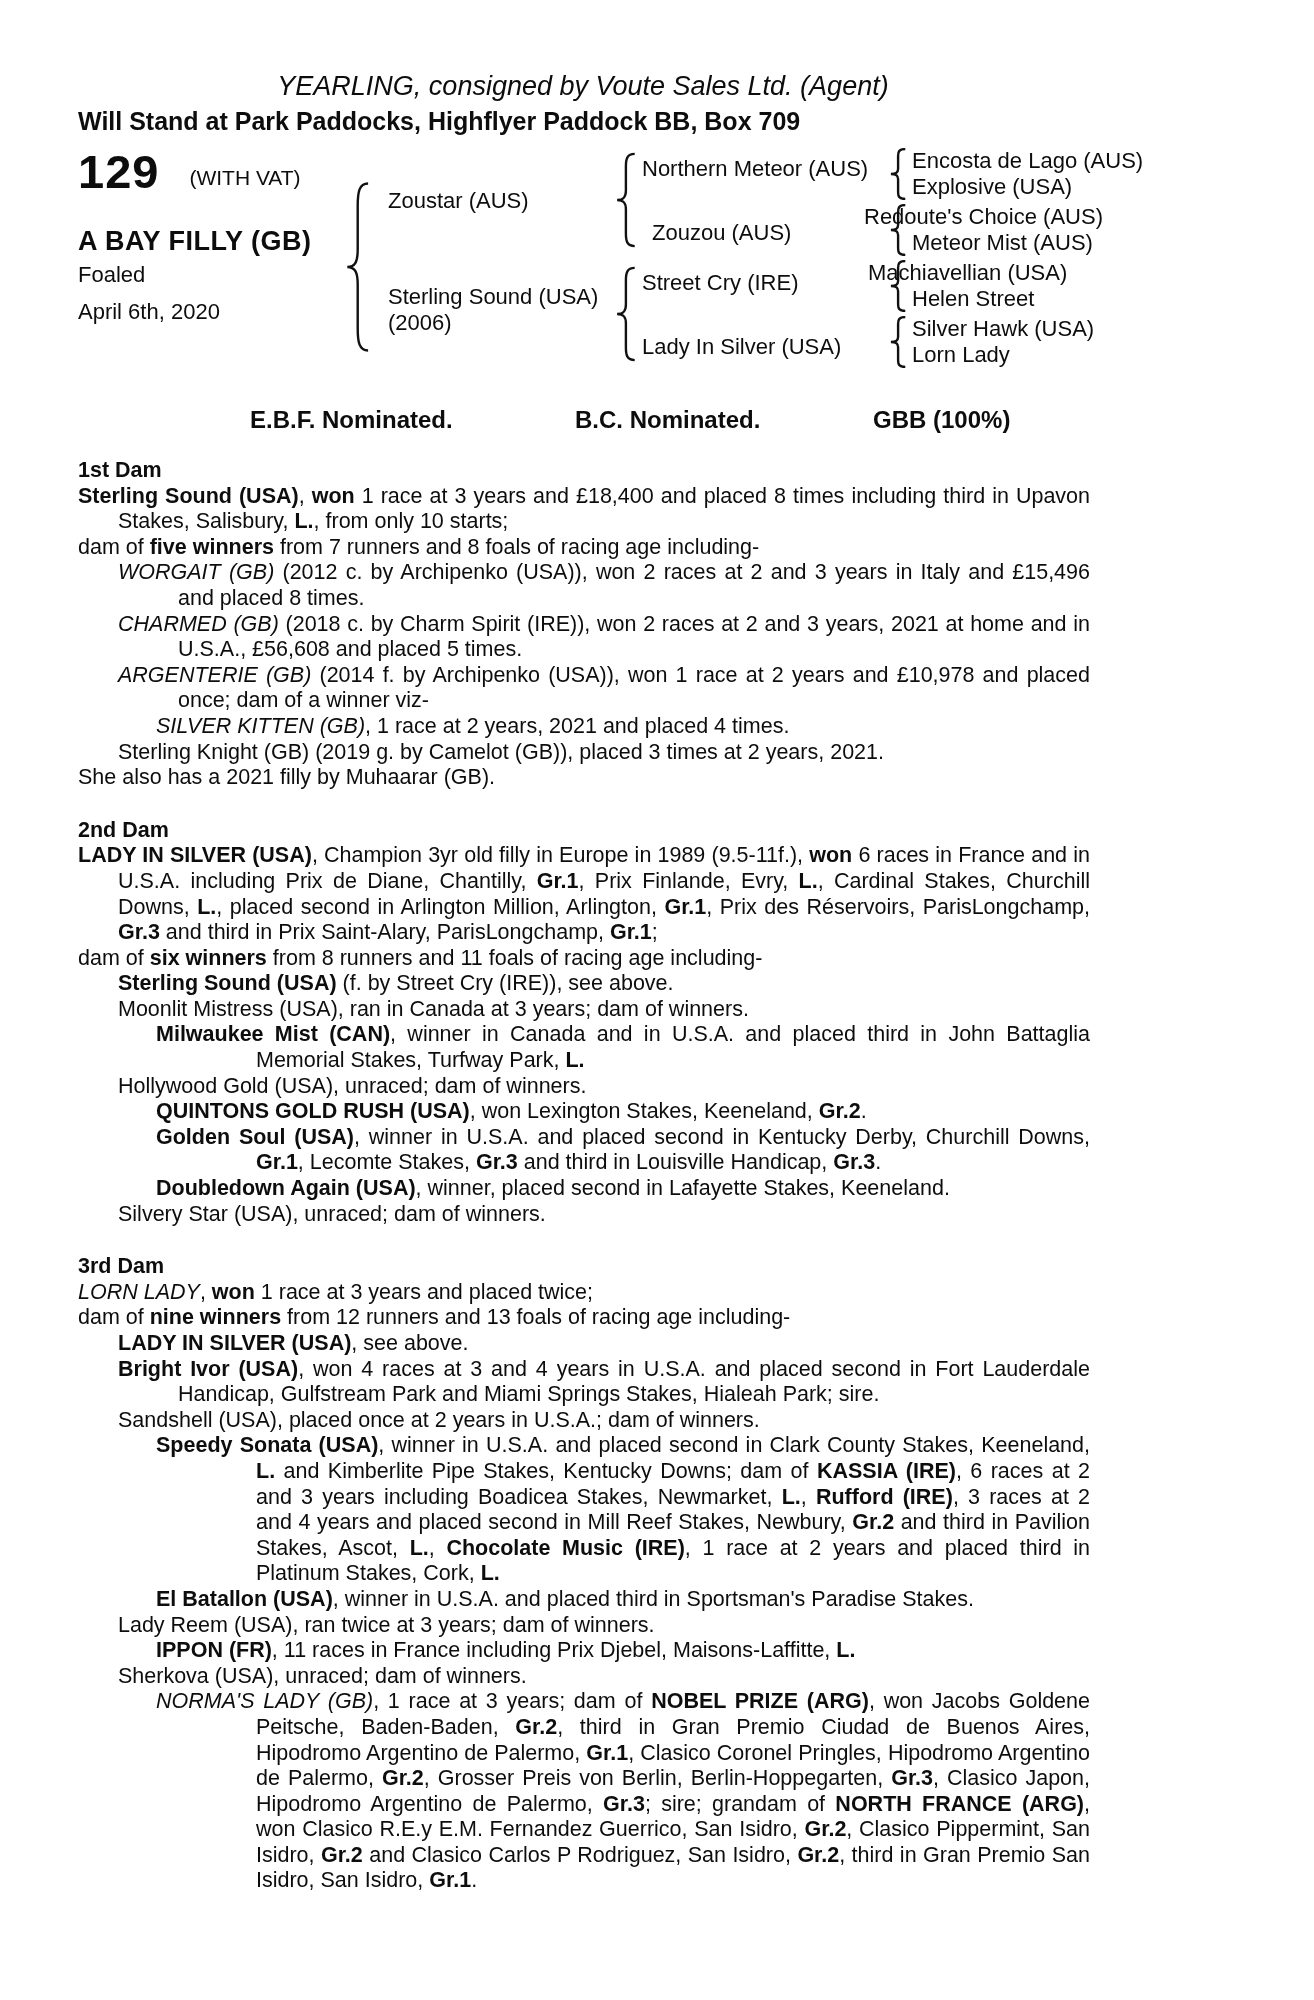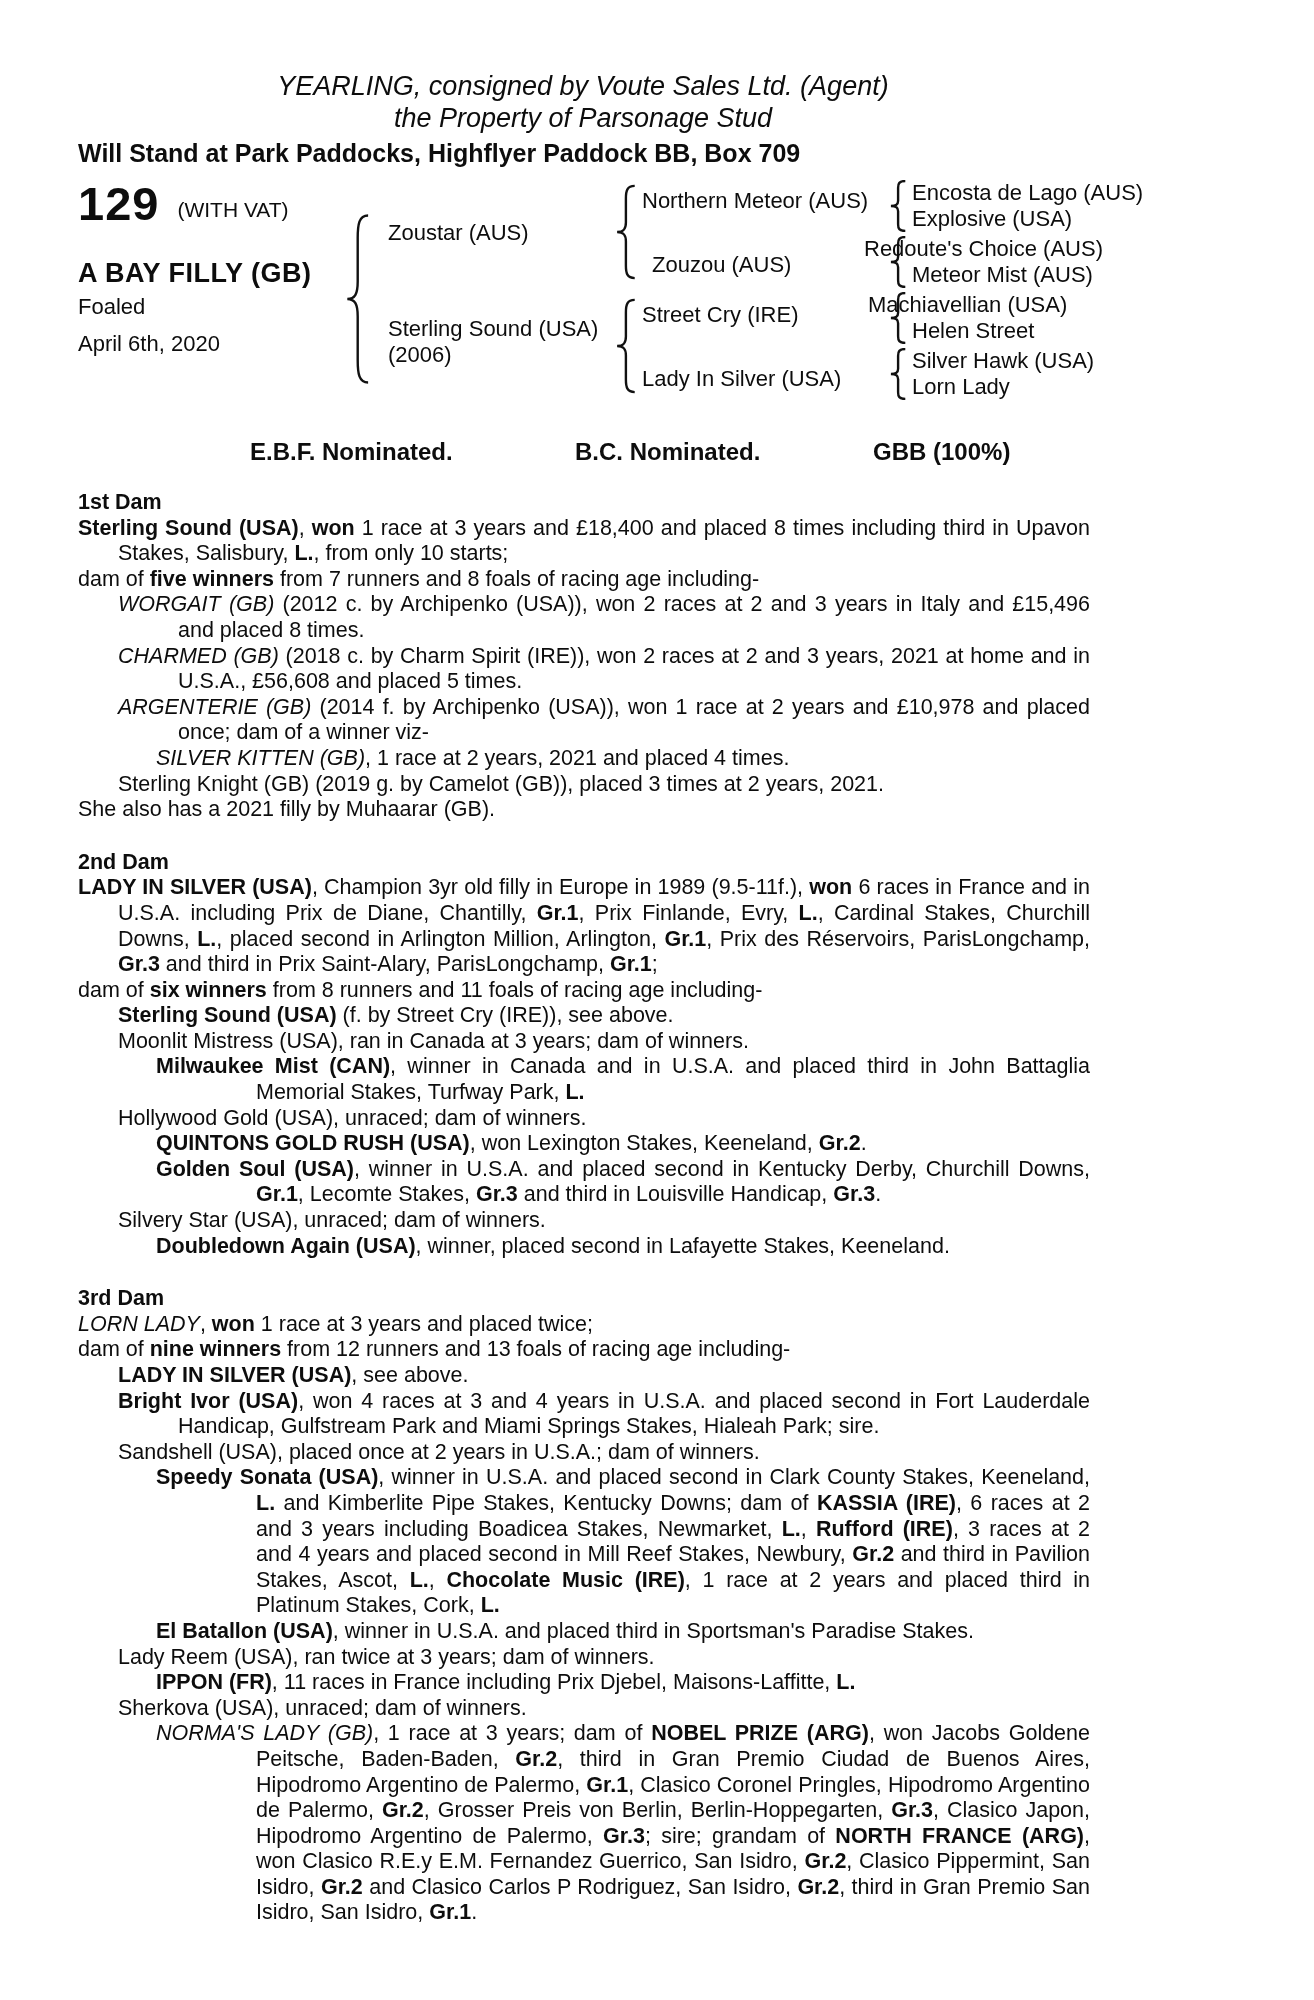--- a/index.html
+++ b/index.html
@@ -7,21 +7,21 @@
   .page{position:relative;width:1166px;height:2000px;overflow:hidden;background:#fff;}
 
   
   .header{padding-top:70px;text-align:center;}
   .h-italic{font-style:italic;font-size:27px;line-height:32px;}
   .stand-line{font-weight:bold;font-size:25px;line-height:30px;text-align:left;margin:4px 0 0 78px;}
 
   
   .pedigree{position:relative;height:256px;font-size:22px;}
   .pedigree .abs{position:absolute;white-space:nowrap;}
-  .lot-row{display:flex;align-items:flex-end;}
+  .lot-row{display:flex;align-items:flex-end;gap:12px;}
   .lot-num{font-size:47px;font-weight:bold;line-height:44px;letter-spacing:1px;}
   .vat-note{font-size:21px;margin-left:18px;padding-bottom:4px;}
   .horse-desc{font-weight:bold;font-size:27px;letter-spacing:0.5px;}
   .brace{position:absolute;}
   .brace svg{display:block;width:100%;height:100%;}
 
   
   .noms{position:relative;height:32px;margin-top:14px;font-weight:bold;font-size:24px;}
   .noms .abs{position:absolute;white-space:nowrap;}
 
@@ -37,21 +37,20 @@
   .b{font-weight:bold;}
   .i{font-style:italic;}
 </style>
 </head>
 <body>
 
 <div class="page">
 
   <div class="header">
     <div class="h-italic">YEARLING, consigned by Voute Sales Ltd. (Agent)</div>
-    <div class="h-italic">the Property of Parsonage Stud</div>
     <div class="stand-line">Will Stand at Park Paddocks, Highflyer Paddock BB, Box 709</div>
   </div>
 
   <div class="pedigree">
 
     <div class="abs lot-row" style="left:78px;top:14px;">
       <span class="lot-num">129</span>
       <span class="vat-note">(WITH VAT)</span>
     </div>
     <div class="abs horse-desc" style="left:78px;top:90px;">A BAY FILLY (GB)</div>
@@ -137,22 +136,22 @@
       <section class="section">
         <div class="sec-heading">2nd Dam</div>
         <p class="para d0"><span class="b">LADY IN SILVER (USA)</span><span>, Champion 3yr old filly in Europe in 1989 (9.5-11f.), </span><span class="b">won</span><span> 6 races in France and in U.S.A. including Prix de Diane, Chantilly, </span><span class="b">Gr.1</span><span>, Prix Finlande, Evry, </span><span class="b">L.</span><span>, Cardinal Stakes, Churchill Downs, </span><span class="b">L.</span><span>, placed second in Arlington Million, Arlington, </span><span class="b">Gr.1</span><span>, Prix des Réservoirs, ParisLongchamp, </span><span class="b">Gr.3</span><span> and third in Prix Saint-Alary, ParisLongchamp, </span><span class="b">Gr.1</span><span>;</span></p>
         <p class="para d0"><span>dam of </span><span class="b">six winners</span><span> from 8 runners and 11 foals of racing age including-</span></p>
         <p class="para d1"><span class="b">Sterling Sound (USA)</span><span> (f. by Street Cry (IRE)), see above.</span></p>
         <p class="para d1"><span>Moonlit Mistress (USA), ran in Canada at 3 years; dam of winners.</span></p>
         <p class="para d2"><span class="b">Milwaukee Mist (CAN)</span><span>, winner in Canada and in U.S.A. and placed third in John Battaglia Memorial Stakes, Turfway Park, </span><span class="b">L.</span></p>
         <p class="para d1"><span>Hollywood Gold (USA), unraced; dam of winners.</span></p>
         <p class="para d2"><span class="b">QUINTONS GOLD RUSH (USA)</span><span>, won Lexington Stakes, Keeneland, </span><span class="b">Gr.2</span><span>.</span></p>
         <p class="para d2"><span class="b">Golden Soul (USA)</span><span>, winner in U.S.A. and placed second in Kentucky Derby, Churchill Downs, </span><span class="b">Gr.1</span><span>, Lecomte Stakes, </span><span class="b">Gr.3</span><span> and third in Louisville Handicap, </span><span class="b">Gr.3</span><span>.</span></p>
+        <p class="para d2"><span class="b">Doubledown Again (USA)</span><span>, winner, placed second in Lafayette Stakes, Keeneland.</span></p>
         <p class="para d1"><span>Silvery Star (USA), unraced; dam of winners.</span></p>
-        <p class="para d2"><span class="b">Doubledown Again (USA)</span><span>, winner, placed second in Lafayette Stakes, Keeneland.</span></p>
       </section>
       <section class="section">
         <div class="sec-heading">3rd Dam</div>
         <p class="para d0"><span class="i">LORN LADY</span><span>, </span><span class="b">won</span><span> 1 race at 3 years and placed twice;</span></p>
         <p class="para d0"><span>dam of </span><span class="b">nine winners</span><span> from 12 runners and 13 foals of racing age including-</span></p>
         <p class="para d1"><span class="b">LADY IN SILVER (USA)</span><span>, see above.</span></p>
         <p class="para d1"><span class="b">Bright Ivor (USA)</span><span>, won 4 races at 3 and 4 years in U.S.A. and placed second in Fort Lauderdale Handicap, Gulfstream Park and Miami Springs Stakes, Hialeah Park; sire.</span></p>
         <p class="para d1"><span>Sandshell (USA), placed once at 2 years in U.S.A.; dam of winners.</span></p>
         <p class="para d2"><span class="b">Speedy Sonata (USA)</span><span>, winner in U.S.A. and placed second in Clark County Stakes, Keeneland, </span><span class="b">L.</span><span> and Kimberlite Pipe Stakes, Kentucky Downs; dam of </span><span class="b">KASSIA (IRE)</span><span>, 6 races at 2 and 3 years including Boadicea Stakes, Newmarket, </span><span class="b">L.</span><span>, </span><span class="b">Rufford (IRE)</span><span>, 3 races at 2 and 4 years and placed second in Mill Reef Stakes, Newbury, </span><span class="b">Gr.2</span><span> and third in Pavilion Stakes, Ascot, </span><span class="b">L.</span><span>, </span><span class="b">Chocolate Music (IRE)</span><span>, 1 race at 2 years and placed third in Platinum Stakes, Cork, </span><span class="b">L.</span></p>
         <p class="para d2"><span class="b">El Batallon (USA)</span><span>, winner in U.S.A. and placed third in Sportsman's Paradise Stakes.</span></p>

